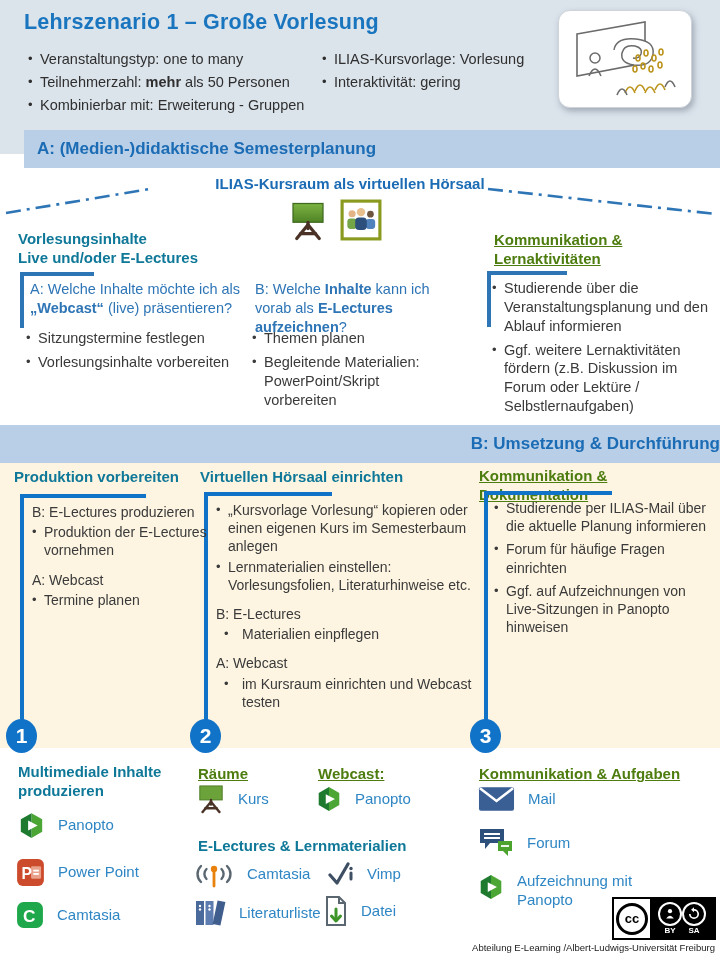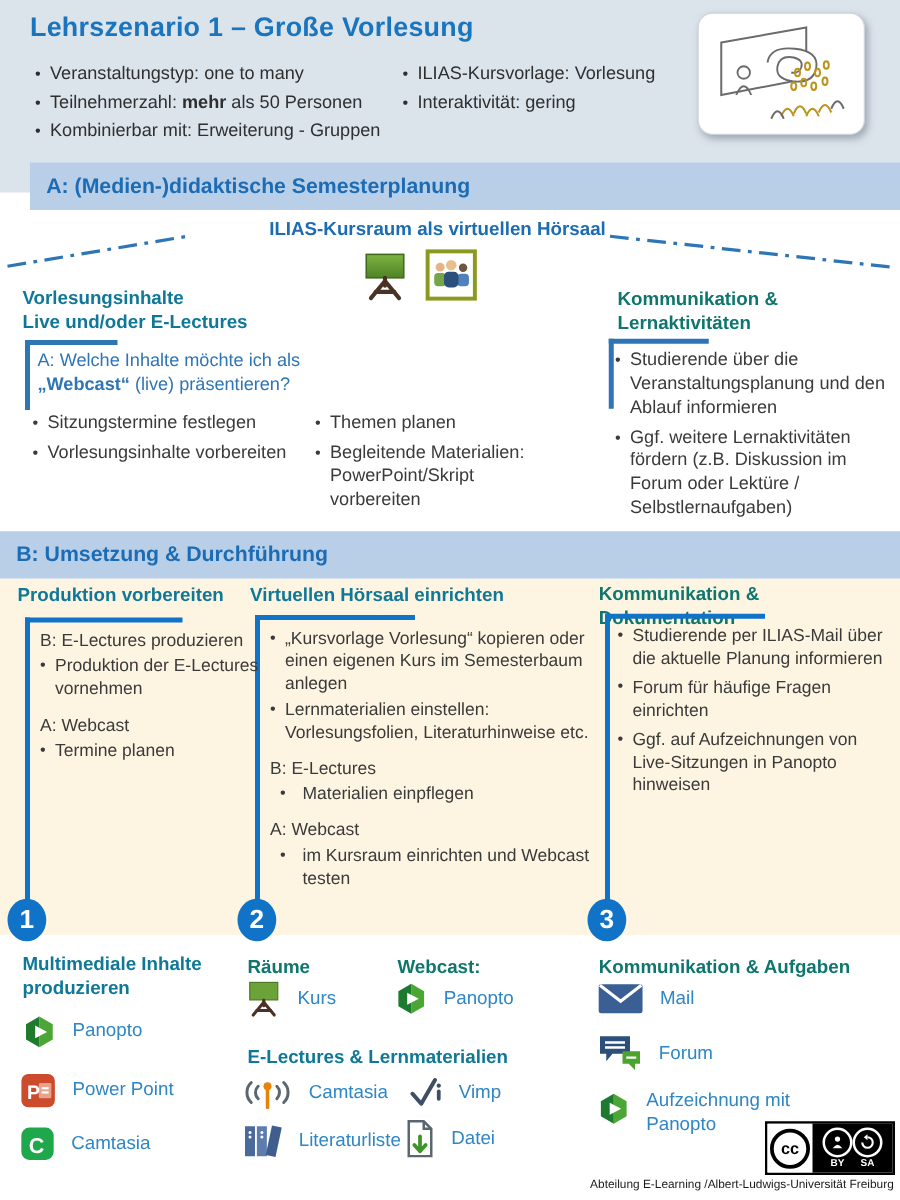--- a/index.html
+++ b/index.html
@@ -11,25 +11,25 @@
   .blist{position:absolute;font-size:14.5px;line-height:1.25;color:#2f2f2f;}
   .intro-left{left:28px;top:50px;width:300px;}
   .intro-right{left:322px;top:50px;width:220px;}
   .brow{display:flex;margin-bottom:5px;}
   .dot{flex:0 0 12px;font-size:13px;line-height:1.35;}
   .sketch{position:absolute;left:558px;top:10px;width:132px;height:96px;background:#fff;border:1px solid #cfd4da;
           border-radius:12px;box-shadow:2px 3px 6px rgba(110,120,135,.55);display:flex;align-items:center;justify-content:center;}
   
   .bar{position:absolute;left:0;width:720px;height:38px;background:#b9cfe8;color:#1b6cb4;font-weight:bold;
        font-size:17px;line-height:38px;padding-left:13px;box-sizing:border-box;}
-  .barA{top:130px;margin-left:24px;} .barB{top:425px;}
+  .barA{top:130px;margin-left:24px;} .barB{top:425px;text-align:right;}
   
   .center-title{position:absolute;left:160px;top:175px;width:380px;text-align:center;font-weight:bold;font-size:15px;color:#1b6cb4;}
   .hd{position:absolute;font-weight:bold;font-size:15px;line-height:1.28;}
-  .teal{color:#0f7898;} .blue{color:#0f766e;}
+  .teal{color:#0f7898;} .blue{color:#4d7c0f;text-decoration:underline;}
   .bracket{position:absolute;border-top:4px solid #2e75b6;border-left:4px solid #2e75b6;}
   .q{position:absolute;font-size:14.5px;line-height:1.3;color:#2e75b6;}
   .body{position:absolute;font-size:14.5px;line-height:1.3;color:#3a3a3a;}
   
   .beige{position:absolute;left:0;top:463px;width:720px;height:285px;background:#fdf5e2;}
   .bracketB{position:absolute;border-top:4px solid #1173c8;border-left:4px solid #1173c8;}
   .plain{margin-bottom:2px;} .gap{margin-top:11px;}
   .num{position:absolute;width:31px;height:34px;border-radius:50%;background:#1173c8;color:#fff;
        display:flex;align-items:center;justify-content:center;font-size:21px;font-weight:bold;}
   
@@ -162,20 +162,23 @@
     <div class="brow">
         <span class="dot">•</span>
         <span>Sitzungstermine festlegen</span>
       </div>
     <div class="brow">
         <span class="dot">•</span>
         <span>Vorlesungsinhalte vorbereiten</span>
       </div>
   </div>
 
+  <div class="q" style="left:255px;top:280px;width:212px">
+    <span>B: Welche </span><b>Inhalte</b><span> kann ich vorab als </span><b>E-Lectures aufzeichnen</b><span>?</span>
+  </div>
   <div class="body" style="left:252px;top:329px;width:196px">
     <div class="brow">
         <span class="dot">•</span>
         <span>Themen planen</span>
       </div>
     <div class="brow">
         <span class="dot">•</span>
         <span>Begleitende Materialien: PowerPoint/Skript vorbereiten</span>
       </div>
   </div>

